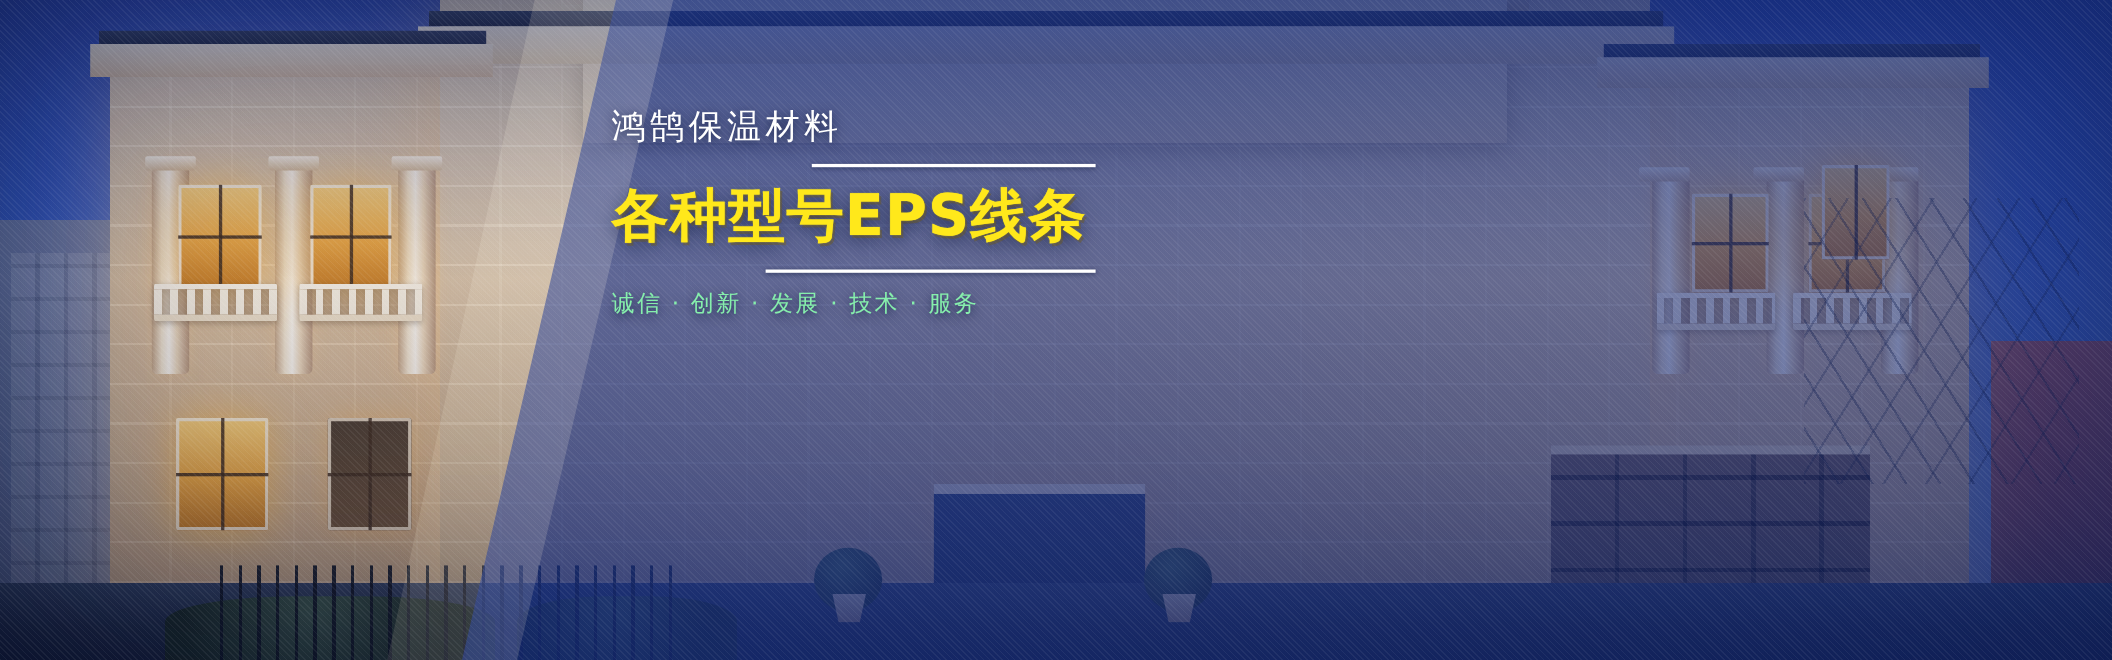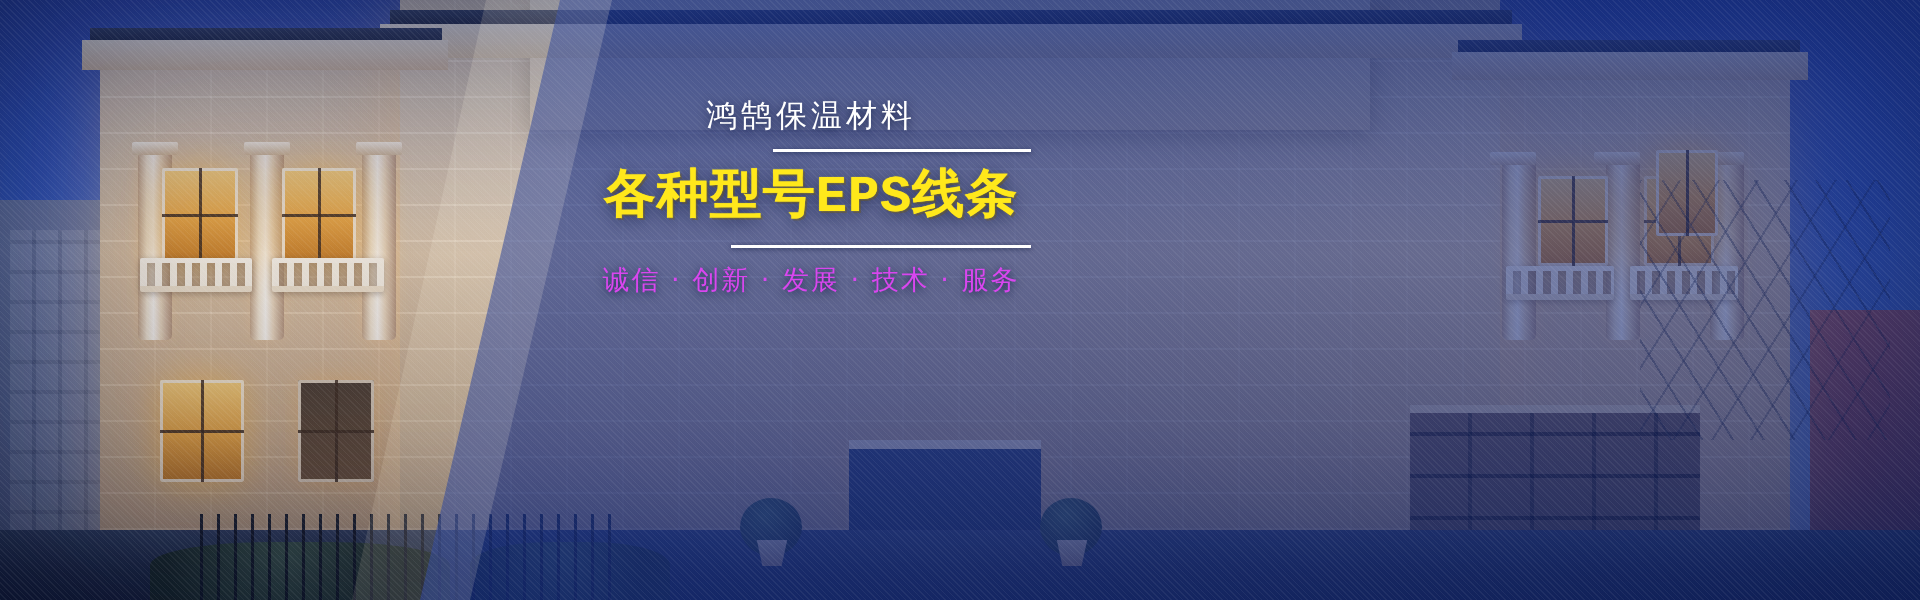--- a/index.html
+++ b/index.html
@@ -201,22 +201,22 @@
   
   .stripes{
     position:absolute;inset:0;pointer-events:none;
     background:repeating-linear-gradient(45deg,
       rgba(255,255,255,.055) 0px, rgba(255,255,255,.055) 1px,
       rgba(0,0,0,0) 1px, rgba(0,0,0,0) 4px);
   }
 
   
   .copy{
-    position:absolute;left:591px;top:96px;width:440px;
-    text-align:center;
+    position:absolute;left:556px;top:96px;width:440px;
+    text-align:left;
   }
   .eyebrow{
     color:#ffffff;
     font-size:31px;
     letter-spacing:4px;
     line-height:1.25;
     text-shadow:0 2px 10px rgba(4,14,48,.75);
     white-space:nowrap;
   }
   .rule{
@@ -232,26 +232,25 @@
     color:#ffe81b;
     font-size:52px;
     font-weight:bold;
     line-height:1.22;
     letter-spacing:1px;
     white-space:nowrap;
     text-shadow:
       0 0 1px #ffe81b,
       2px 2px 0 rgba(120,92,0,.35),
       0 4px 16px rgba(6,16,52,.60);
-    font-family: Liberation Mono, monospace;
   }
 
   .tagline{
-    color:#d946ef;
-    font-size:27px;
+    color:#86efac;
+    font-size:21px;
     letter-spacing:2px;
     white-space:nowrap;
     text-shadow:0 2px 10px rgba(4,14,48,.75);
   }
 </style>
 </head>
 <body>
 
 <div class="banner">
 

